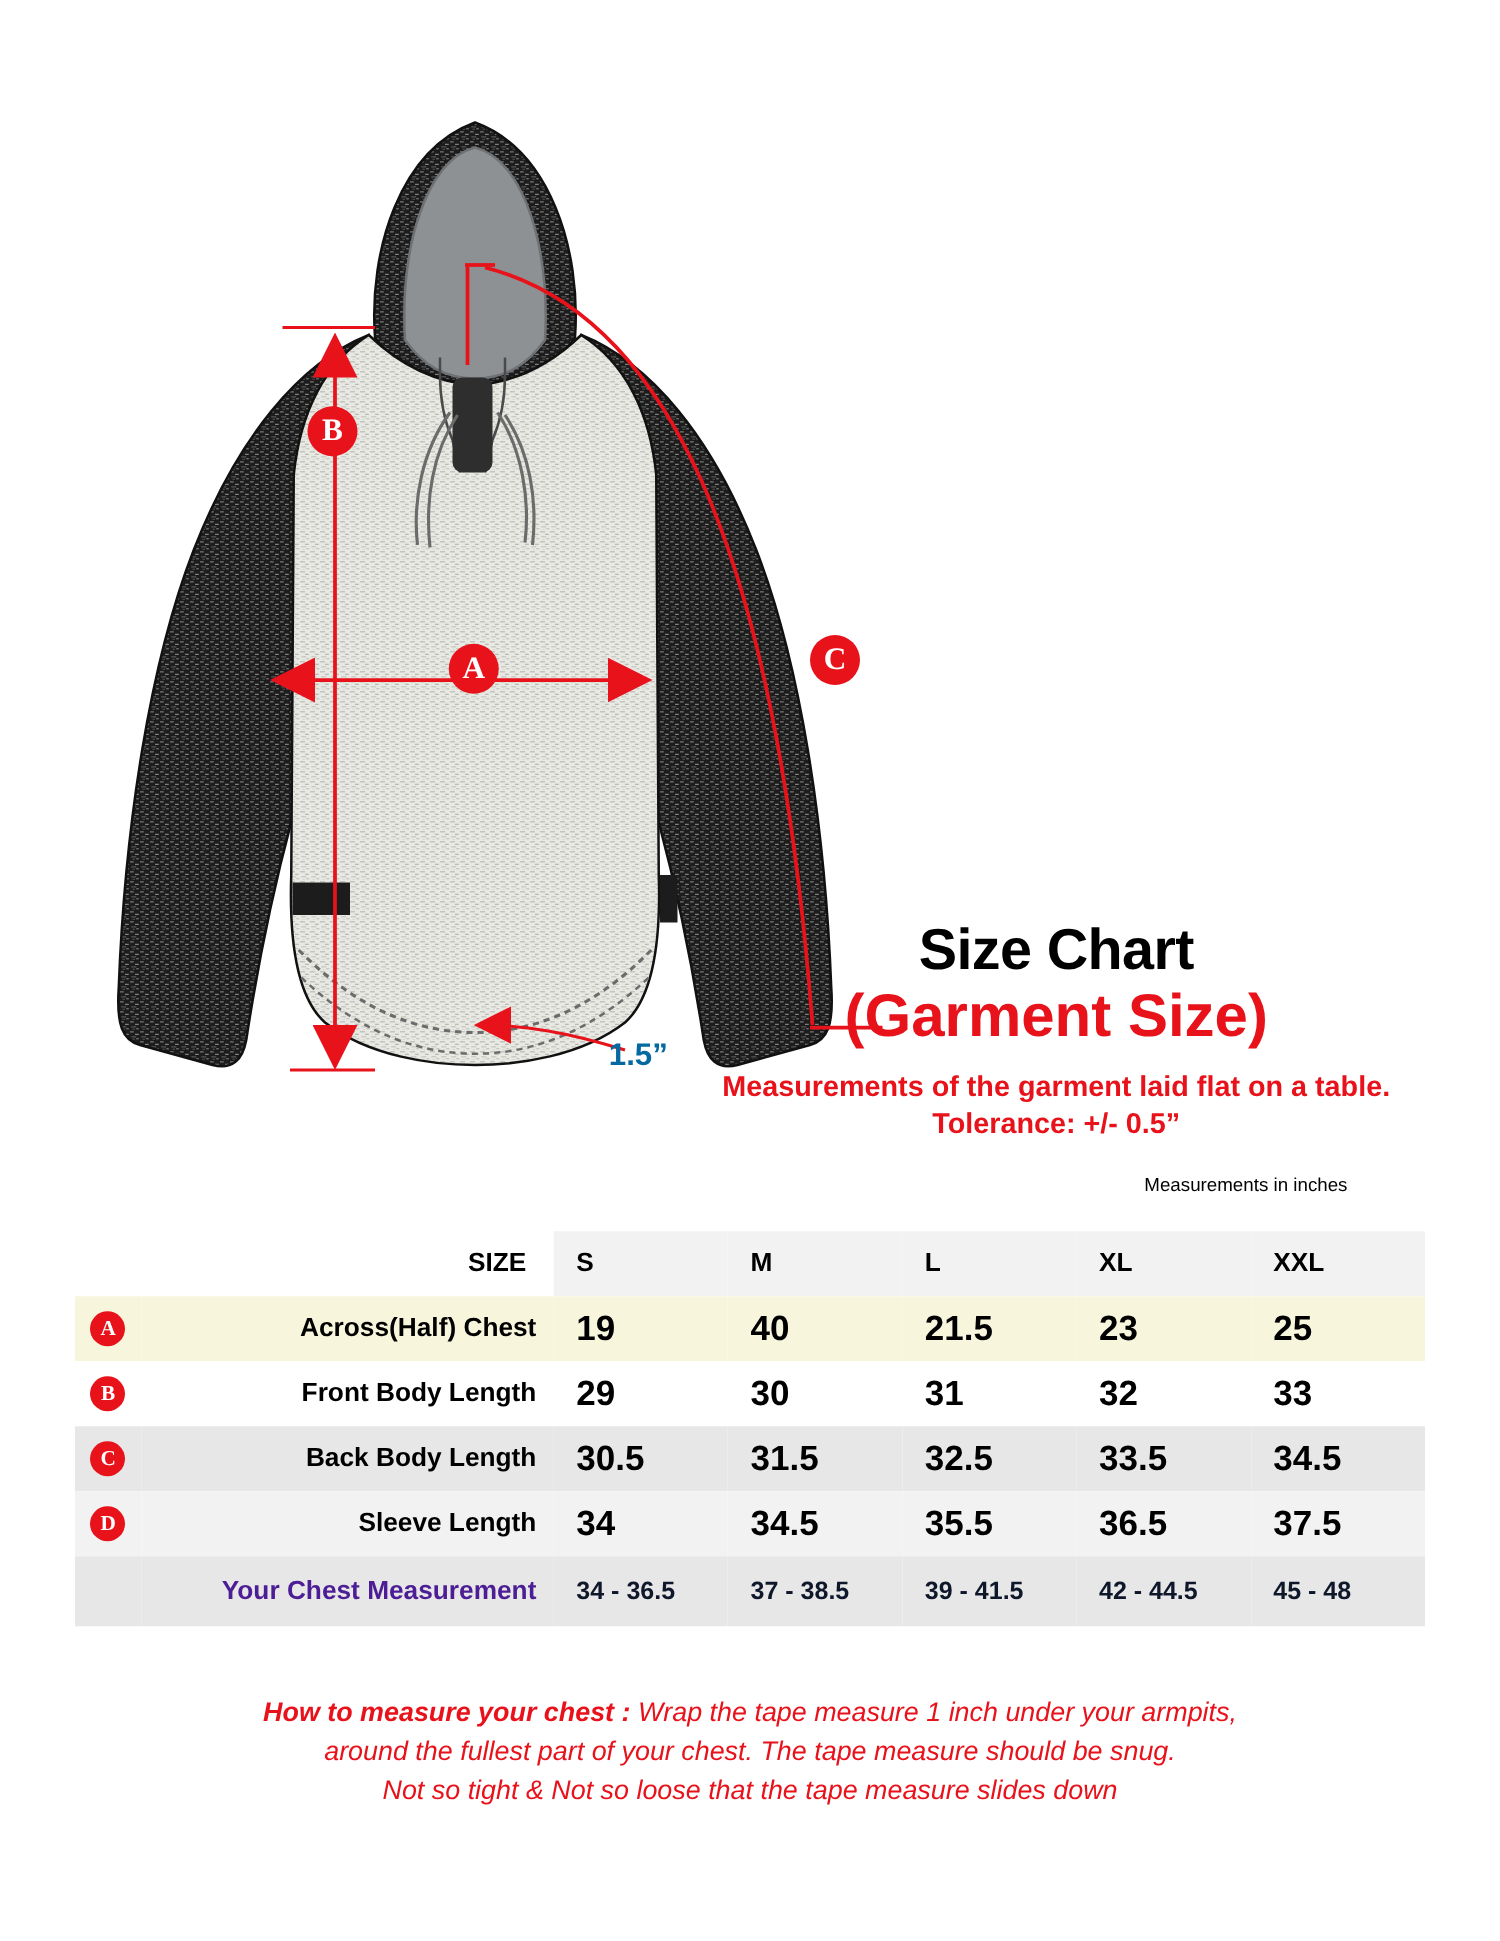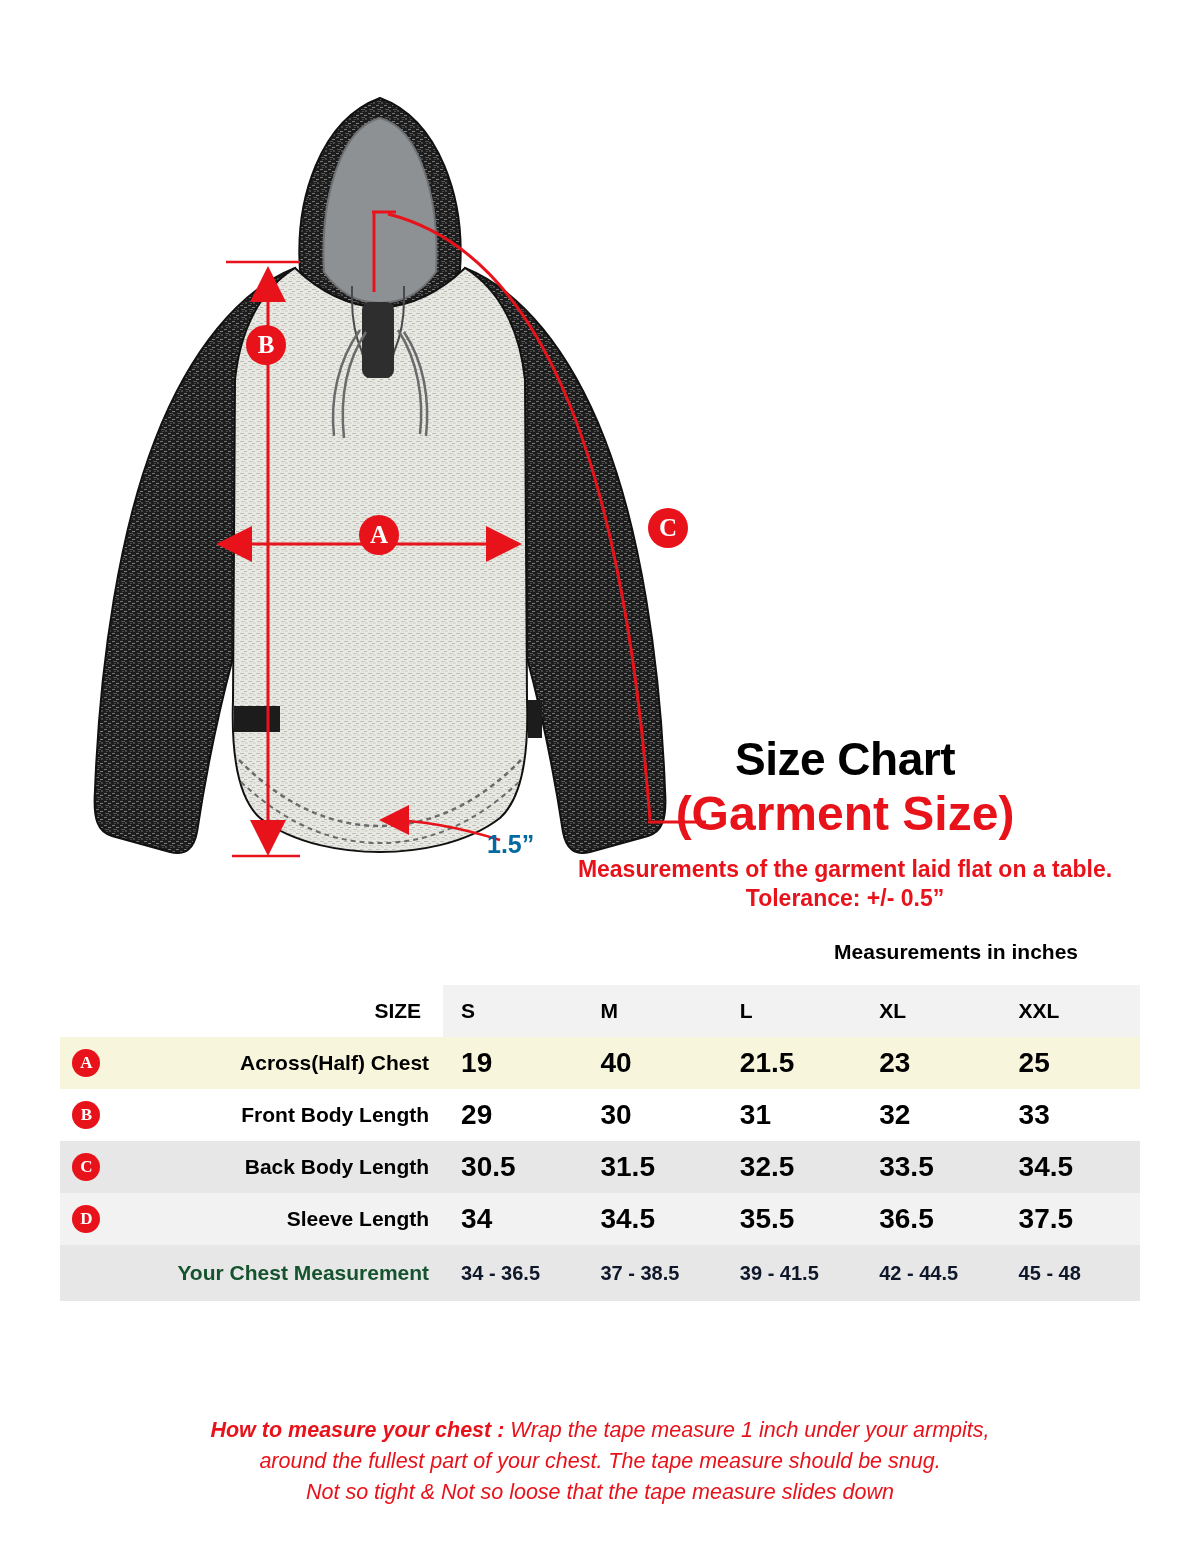--- a/index.html
+++ b/index.html
@@ -64,22 +64,22 @@
     font-size: 23px;
     font-weight: bold;
     color: #e8121b;
     line-height: 1.25;
     margin-top: 12px;
   }
   #units-note {
     position: absolute;
     right: 122px;
     top: 940px;
-    font-size: 21px;
-    font-weight: bold;
+    font-size: 15px;
+    font-weight: normal;
   }
 
   
   #size-table {
     position: absolute;
     left: 60px;
     top: 985px;
     width: 1080px;
     border-collapse: collapse;
     font-size: 20px;
@@ -127,34 +127,34 @@
   .band-white  { background: #ffffff; }
   .band-grey   { background: #e7e7e7; }
   .band-light  { background: #f2f2f2; }
 
   .chest-row td { height: 56px; background: #e7e7e7; }
   .chest-label {
     text-align: right;
     padding-right: 14px !important;
     font-weight: bold;
     font-size: 21px;
-    color: #14532d;
+    color: #4c1d95;
   }
   .chest-val {
     padding-left: 18px !important;
     font-weight: bold;
     font-size: 20px;
     color: #0f172a;
   }
 
   
   #howto {
     position: absolute;
     left: 0;
-    top: 1415px;
+    top: 1355px;
     width: 1200px;
     text-align: center;
     color: #e8121b;
     font-size: 21.5px;
     font-style: italic;
     line-height: 1.45;
   }
   #howto .strong { font-weight: bold; }
 </style>
 </head>

